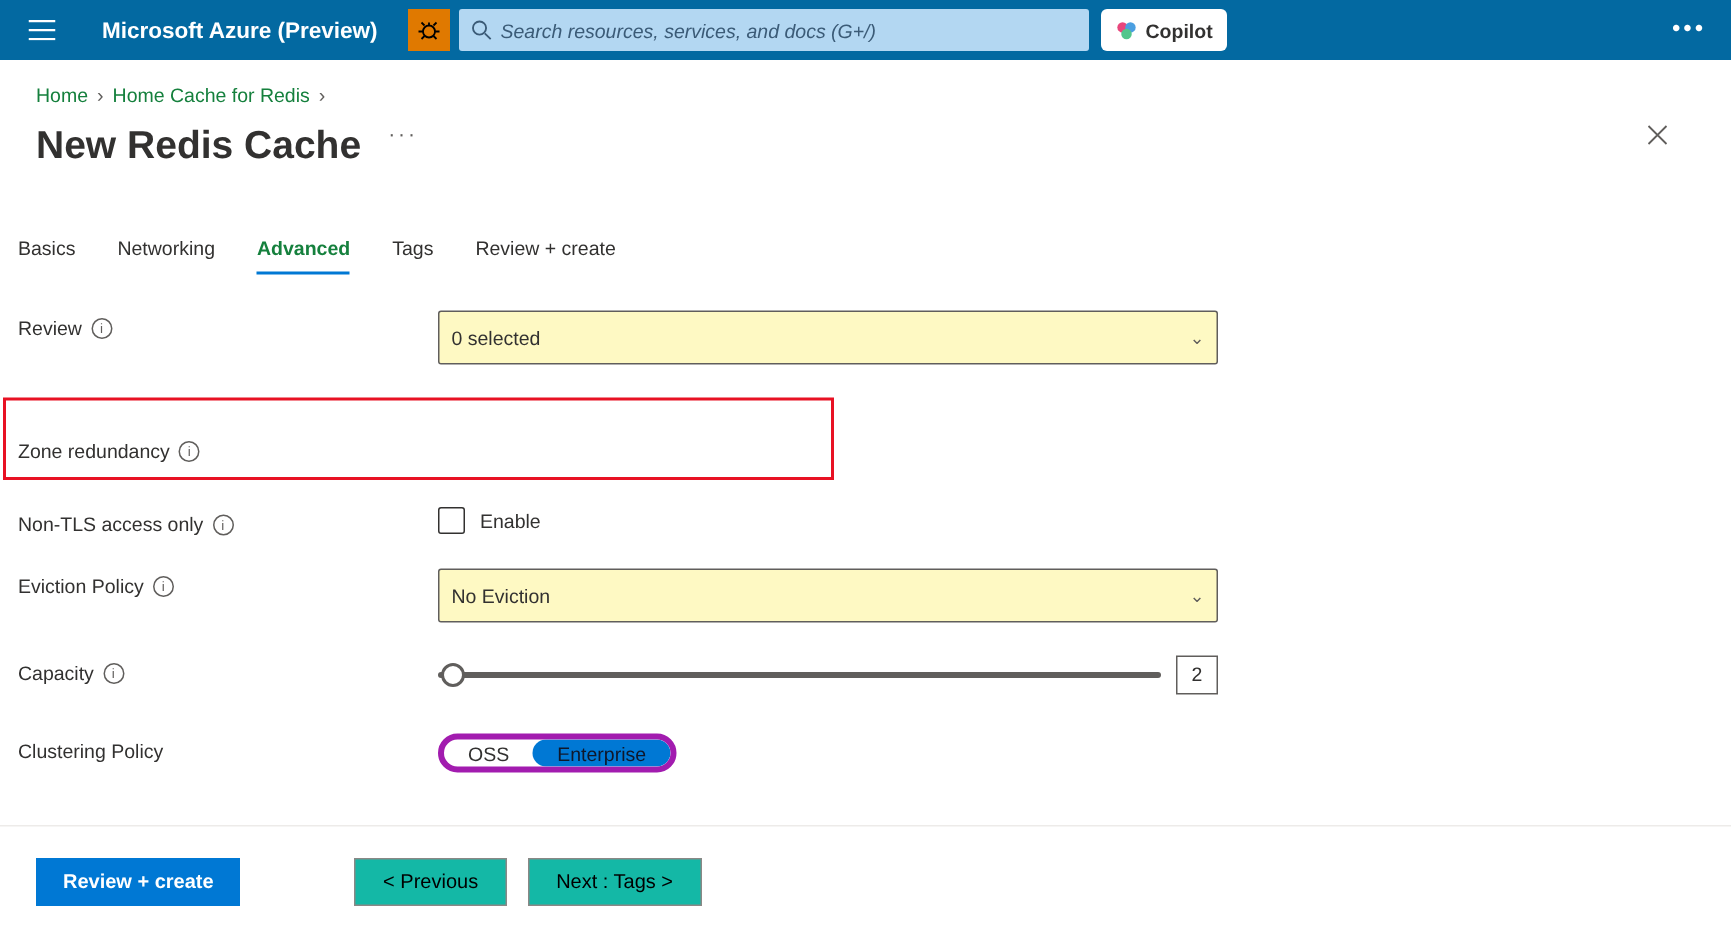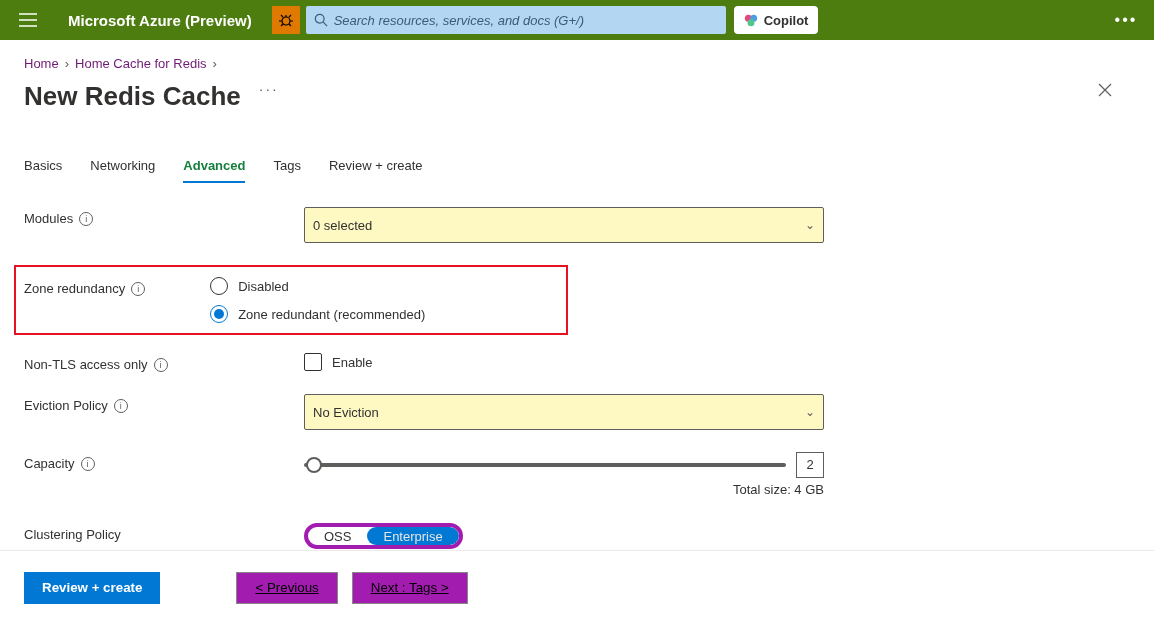--- a/index.html
+++ b/index.html
@@ -1,61 +1,61 @@
 <!DOCTYPE html>
 <html><head>
 <meta charset="utf-8">
 <style>
   * { box-sizing: border-box; margin: 0; padding: 0; }
   body { font-family: "Segoe UI", Arial, sans-serif; font-size: 13px; color: #323130; background: #fff; width: 1154px; height: 624px; overflow: hidden; position: relative; }
 
   
-  .topbar { height: 40px; background: #4d7c0f; display: flex; align-items: center; padding: 0 8px; color: #fff; }
+  .topbar { height: 40px; background: #0369a1; display: flex; align-items: center; padding: 0 8px; color: #fff; }
   .hamburger { width: 40px; display:flex; align-items:center; justify-content:center; cursor:pointer; }
   .hamburger svg { stroke:#fff; }
   .brand { font-size: 15px; font-weight:600; margin-left: 20px; margin-right: 20px; white-space:nowrap; }
   .bug-box { width: 28px; height:28px; background:#e07900; display:flex; align-items:center; justify-content:center; margin-right:6px; }
   .searchbar { flex: 0 0 420px; height:28px; background:#b3d7f2; border-radius:2px; display:flex; align-items:center; padding:0 8px; color:#3b5b77; font-style:italic; cursor:text; }
   .searchbar svg { margin-right:6px; flex-shrink:0; }
   .copilot-btn { margin-left:8px; height:28px; background:#fff; border-radius:4px; display:flex; align-items:center; padding:0 10px; color:#323130; font-weight:600; cursor:pointer; }
   .copilot-logo { width:14px; height:14px; margin-right:6px; }
   .top-spacer { flex:1; }
   .more-icon { width:40px; text-align:center; color:#fff; cursor:pointer; font-size:16px; letter-spacing:2px; }
 
   
   .breadcrumb { display:flex; align-items:center; gap:6px; padding: 16px 24px 4px; font-size:13px; }
-  .breadcrumb a { color:#701a75; text-decoration:none; cursor:pointer; }
+  .breadcrumb a { color:#15803d; text-decoration:none; cursor:pointer; }
   .breadcrumb .sep { color:#605e5c; }
   .title-row { display:flex; align-items:flex-start; padding: 6px 24px 10px; }
   .page-title { font-size:26px; font-weight:600; }
   .title-more { margin-left:18px; color:#605e5c; cursor:pointer; letter-spacing:2px; font-size:14px; }
   .close-x { margin-left:auto; margin-right:16px; width:18px; height:18px; cursor:pointer; color:#605e5c; display:flex; align-items:center; justify-content:center; }
 
   
   .scroll-wrap { position:absolute; top:132px; bottom:74px; left:0; right:0; overflow-y:scroll; }
-  .content { padding: 0 24px; }
+  .content { padding: 0 12px; }
 
   
   .tabs { display:flex; gap:28px; border-bottom:0; margin-top:26px; margin-bottom:24px; }
   .tab { padding-bottom:8px; cursor:pointer; color:#323130; }
   .tab.active { font-weight:600; border-bottom:2px solid #0078d4; color:#15803d; }
 
   
   .form-row { display:flex; align-items:flex-start; margin-bottom:22px; }
   .form-label { width:280px; display:flex; align-items:center; gap:6px; padding-top:4px; }
   .info-icon { width:14px; height:14px; border:1px solid #605e5c; border-radius:50%; display:inline-flex; align-items:center; justify-content:center; font-size:9px; color:#605e5c; cursor:pointer; }
   .form-control { width:520px; }
 
   
   .dropdown { height:36px; border:1px solid #605e5c; border-radius:2px; display:flex; align-items:center; padding:0 8px; justify-content:space-between; cursor:pointer; background:#fef9c3; }
   .chev { font-size:12px; color:#605e5c; }
 
   
   .highlight { border:2px solid #e81123; padding:10px 0 10px 8px; margin-left:-10px; margin-bottom:18px; width:554px; }
-  .highlight .form-row { margin-bottom:0; }
+  .highlight .form-row { margin-bottom:0;margin-top:12px; }
 
   
   .radio-stack { display:flex; flex-direction:column; gap:10px; }
   .radio-opt { display:flex; align-items:center; gap:10px; cursor:pointer; }
   .radio { width:18px; height:18px; border:1px solid #323130; border-radius:50%; display:flex; align-items:center; justify-content:center; }
   .radio.sel { border-color:#0078d4; }
   .radio.sel::after { content:""; width:10px; height:10px; background:#0078d4; border-radius:50%; }
 
   
   .check-opt { display:flex; align-items:center; gap:10px; cursor:pointer; }
@@ -64,26 +64,26 @@
   
   .slider-wrap { display:flex; align-items:center; gap:10px; }
   .slider-track { position:relative; flex:1; height:4px; background:#605e5c; border-radius:2px; }
   .slider-thumb { position:absolute; left:0; top:50%; transform:translate(-50%,-50%); width:16px; height:16px; border:2px solid #605e5c; background:#fff; border-radius:50%; cursor:pointer; }
   .slider-val { width:28px; height:26px; border:1px solid #605e5c; text-align:center; line-height:24px; font-size:13px; }
   .slider-note { text-align:right; width:520px; color:#323130; margin-top:4px; font-size:13px; }
 
   
   .seg { display:inline-flex; border:4px solid #a21caf; border-radius:14px; overflow:hidden; height:26px; }
   .seg-opt { padding:0 16px; display:flex; align-items:center; cursor:pointer; font-size:13px; }
-  .seg-opt.sel { background:#0078d4; color:#e5e5e5; border-radius:14px; }
+  .seg-opt.sel { background:#0078d4; color:#0f172a; border-radius:14px; }
 
   
   .footer { position:absolute; bottom:0; left:0; right:0; height:74px; border-top:1px solid #edebe9; background:#fff; display:flex; align-items:center; padding:0 24px; gap:14px; }
   .btn-primary { background:#0078d4; color:#fff; border:none; height:32px; padding:0 18px; font-weight:600; cursor:pointer; }
-  .btn-secondary { background:#a21caf; border:1px solid #8a8886; height:32px; padding:0 18px; cursor:pointer;text-decoration:underline; }
+  .btn-secondary { background:#14b8a6; border:1px solid #8a8886; height:32px; padding:0 18px; cursor:pointer; }
   .footer-gap { width:48px; }
 
   
   .scroll-wrap::-webkit-scrollbar { width:16px; }
   .scroll-wrap::-webkit-scrollbar-track { background:#f3f2f1; }
   .scroll-wrap::-webkit-scrollbar-thumb { background:#c8c6c4; }
 </style>
 </head>
 <body>
 
@@ -142,49 +142,37 @@
     <div class="tabs">
       <div class="tab">Basics</div>
       <div class="tab">Networking</div>
       <div class="tab active">Advanced</div>
       <div class="tab">Tags</div>
       <div class="tab">Review + create</div>
     </div>
 
     <div class="form-row">
       <div class="form-label">
-        <span>Modules</span>
+        <span>Review</span>
         <span class="info-icon">i</span>
       </div>
       <div class="form-control">
         <div class="dropdown">
           <span>0 selected</span>
           <span class="chev">⌄</span>
         </div>
       </div>
     </div>
 
     <div class="highlight">
       <div class="form-row">
         <div class="form-label" style="width:272px;">
           <span>Zone redundancy</span>
           <span class="info-icon">i</span>
         </div>
-        <div class="form-control">
-          <div class="radio-stack">
-            <div class="radio-opt">
-              <div class="radio"></div>
-              <span>Disabled</span>
-            </div>
-            <div class="radio-opt">
-              <div class="radio sel"></div>
-              <span>Zone redundant (recommended)</span>
-            </div>
-          </div>
-        </div>
       </div>
     </div>
 
     <div class="form-row">
       <div class="form-label">
         <span>Non-TLS access only</span>
         <span class="info-icon">i</span>
       </div>
       <div class="form-control">
         <div class="check-opt">
@@ -212,21 +200,20 @@
         <span>Capacity</span>
         <span class="info-icon">i</span>
       </div>
       <div class="form-control">
         <div class="slider-wrap">
           <div class="slider-track">
             <div class="slider-thumb" style="left:2%;"></div>
           </div>
           <div class="slider-val">2</div>
         </div>
-        <div class="slider-note">Total size: 4 GB</div>
       </div>
     </div>
 
     <div class="form-row" style="margin-top:26px;">
       <div class="form-label">
         <span>Clustering Policy</span>
       </div>
       <div class="form-control">
         <div class="seg">
           <div class="seg-opt">OSS</div>

